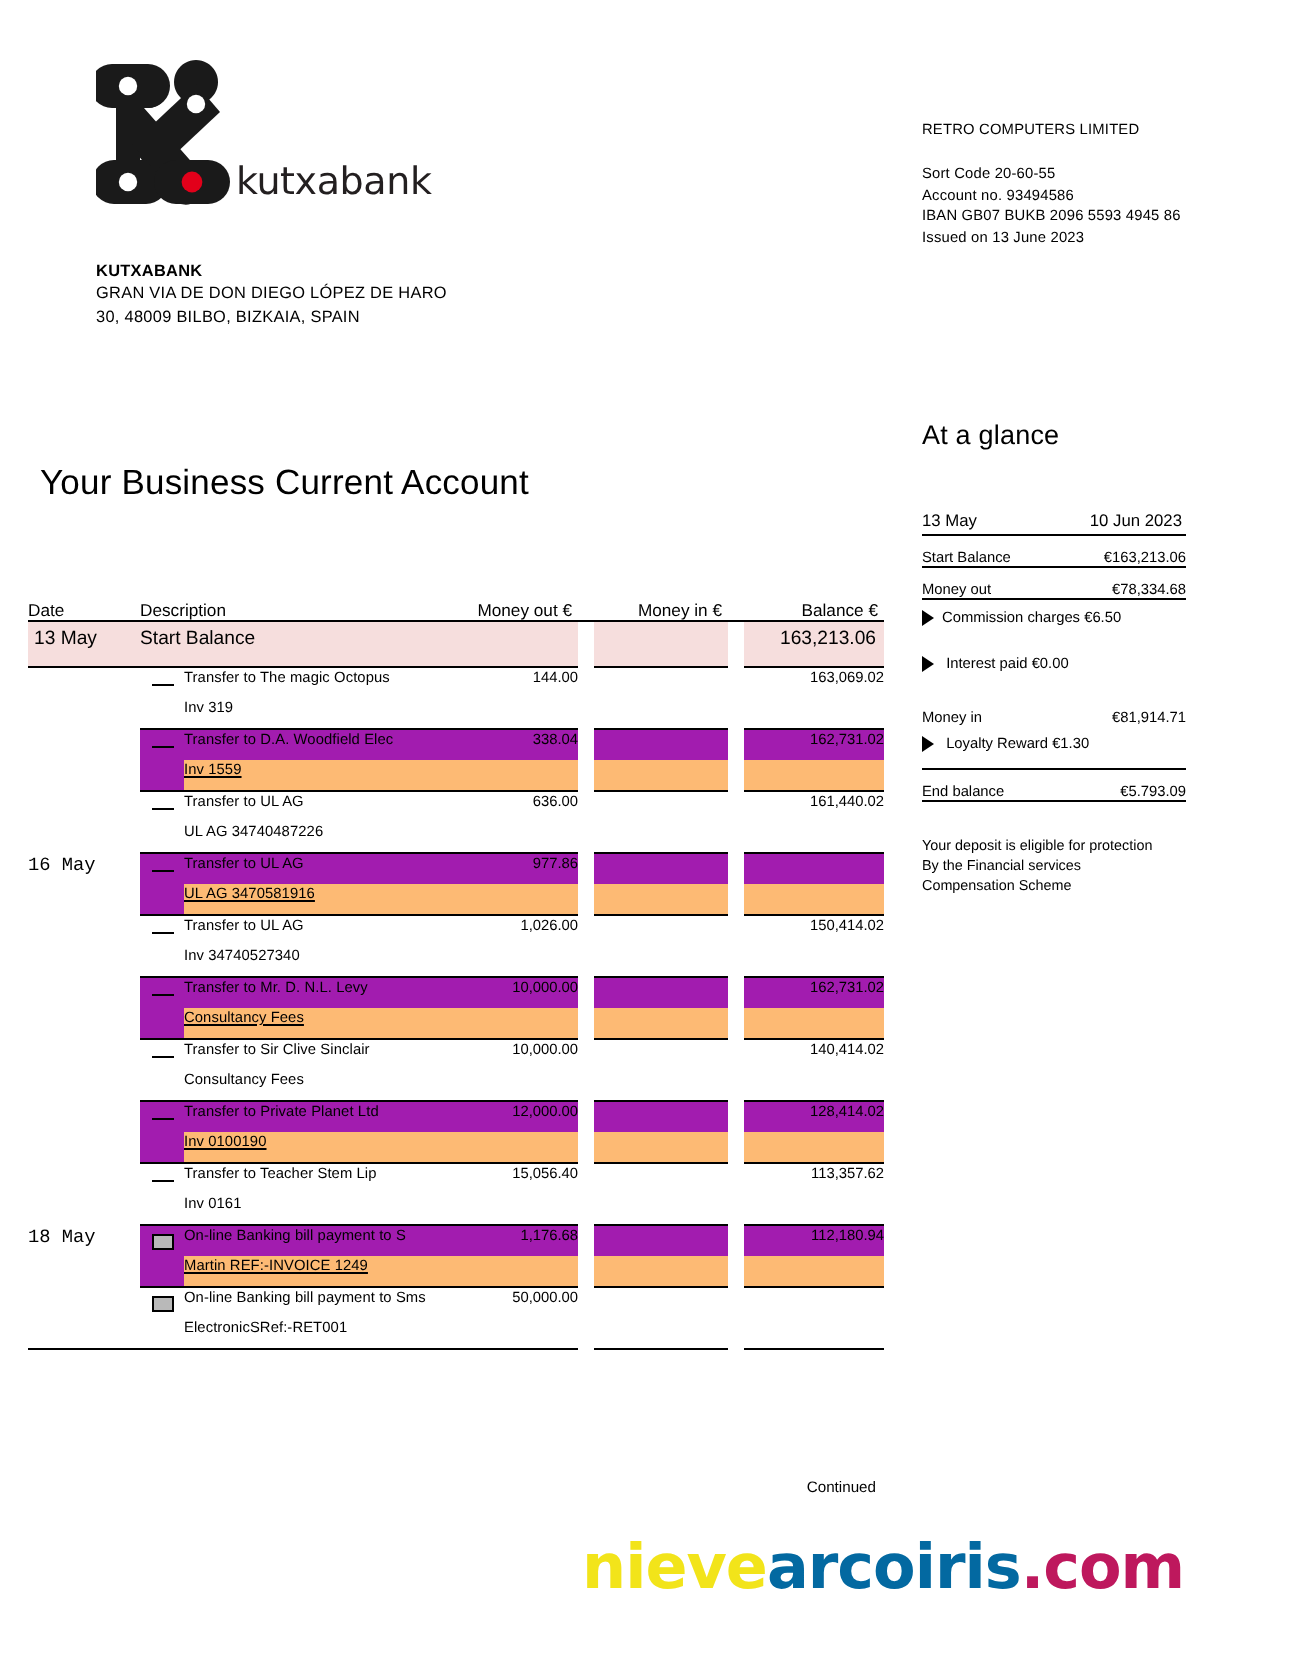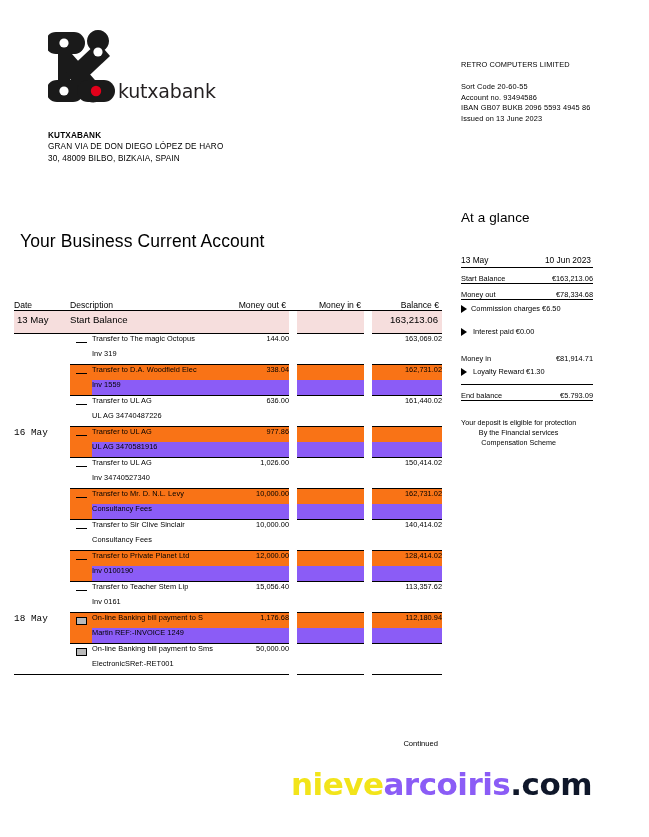--- a/index.html
+++ b/index.html
@@ -113,27 +113,27 @@
     border-bottom: 1.1px solid #000;
   }
   tr.startbal td.sep { background: #ffffff; border-bottom: none; }
   tr.startbal td.d { padding-left: 3px; padding-top: 3px; }
   tr.startbal td.b { text-align: right; padding-right: 4px; padding-top: 3px; }
 
   tr.txn-row td {
     height: 15px;
     border-top: 0.9px solid #000;
   }
-  tr.txn-row.alt td.fill { background: #f97316; }
+  tr.txn-row.alt td.fill { background: #a21caf; }
   tr.txn-row td.sep { background: #ffffff !important; border-top: none; }
 
   tr.txn-sub td {
     height: 15px;
   }
-  tr.txn-sub.alt td.fill { background: #8b5cf6; }
+  tr.txn-sub.alt td.fill { background: #fdba74; text-decoration: underline; }
   tr.txn-sub td.sep { background: #ffffff !important; }
 
   td.date-cell {
     font-size: 9.4px;
     padding-left: 8px;
     padding-top: 3px;
     background: #ffffff !important;
     border-top: none !important;
     font-family: Liberation Mono, monospace;
   }
@@ -243,21 +243,20 @@
     margin-right: 4px;
     margin-bottom: 1px;
   }
   #glance-note {
     position: absolute;
     left: 0px;
     top: 208px;
     font-size: 7.2px;
     line-height: 10px;
     white-space: nowrap;
-    text-align: center;
   }
 
   
   #watermark {
     position: absolute;
     left: 291px;
     top: 766px;
     font-size: 31px;
     font-weight: bold;
     font-family: "DejaVu Sans", sans-serif;
@@ -602,14 +601,14 @@
     </table>
 
   <div id="glance-note">
     <div>Your deposit is eligible for protection</div>
     <div>By the Financial services</div>
     <div>Compensation Scheme</div>
   </div>
 </div>
 
 <div id="watermark">
-  <span class="w1" style="color: rgb(242, 228, 26);">nieve</span><span class="w2" style="color: #8b5cf6;">arcoiris</span><span class="w3" style="color: #0f172a; margin-top: 40px;">.com</span>
+  <span class="w1" style="color: rgb(242, 228, 26);">nieve</span><span class="w2" style="color: #0369a1;">arcoiris</span><span class="w3" style="color: #be185d; margin-top: 40px;">.com</span>
 </div>
 
 </body></html>

